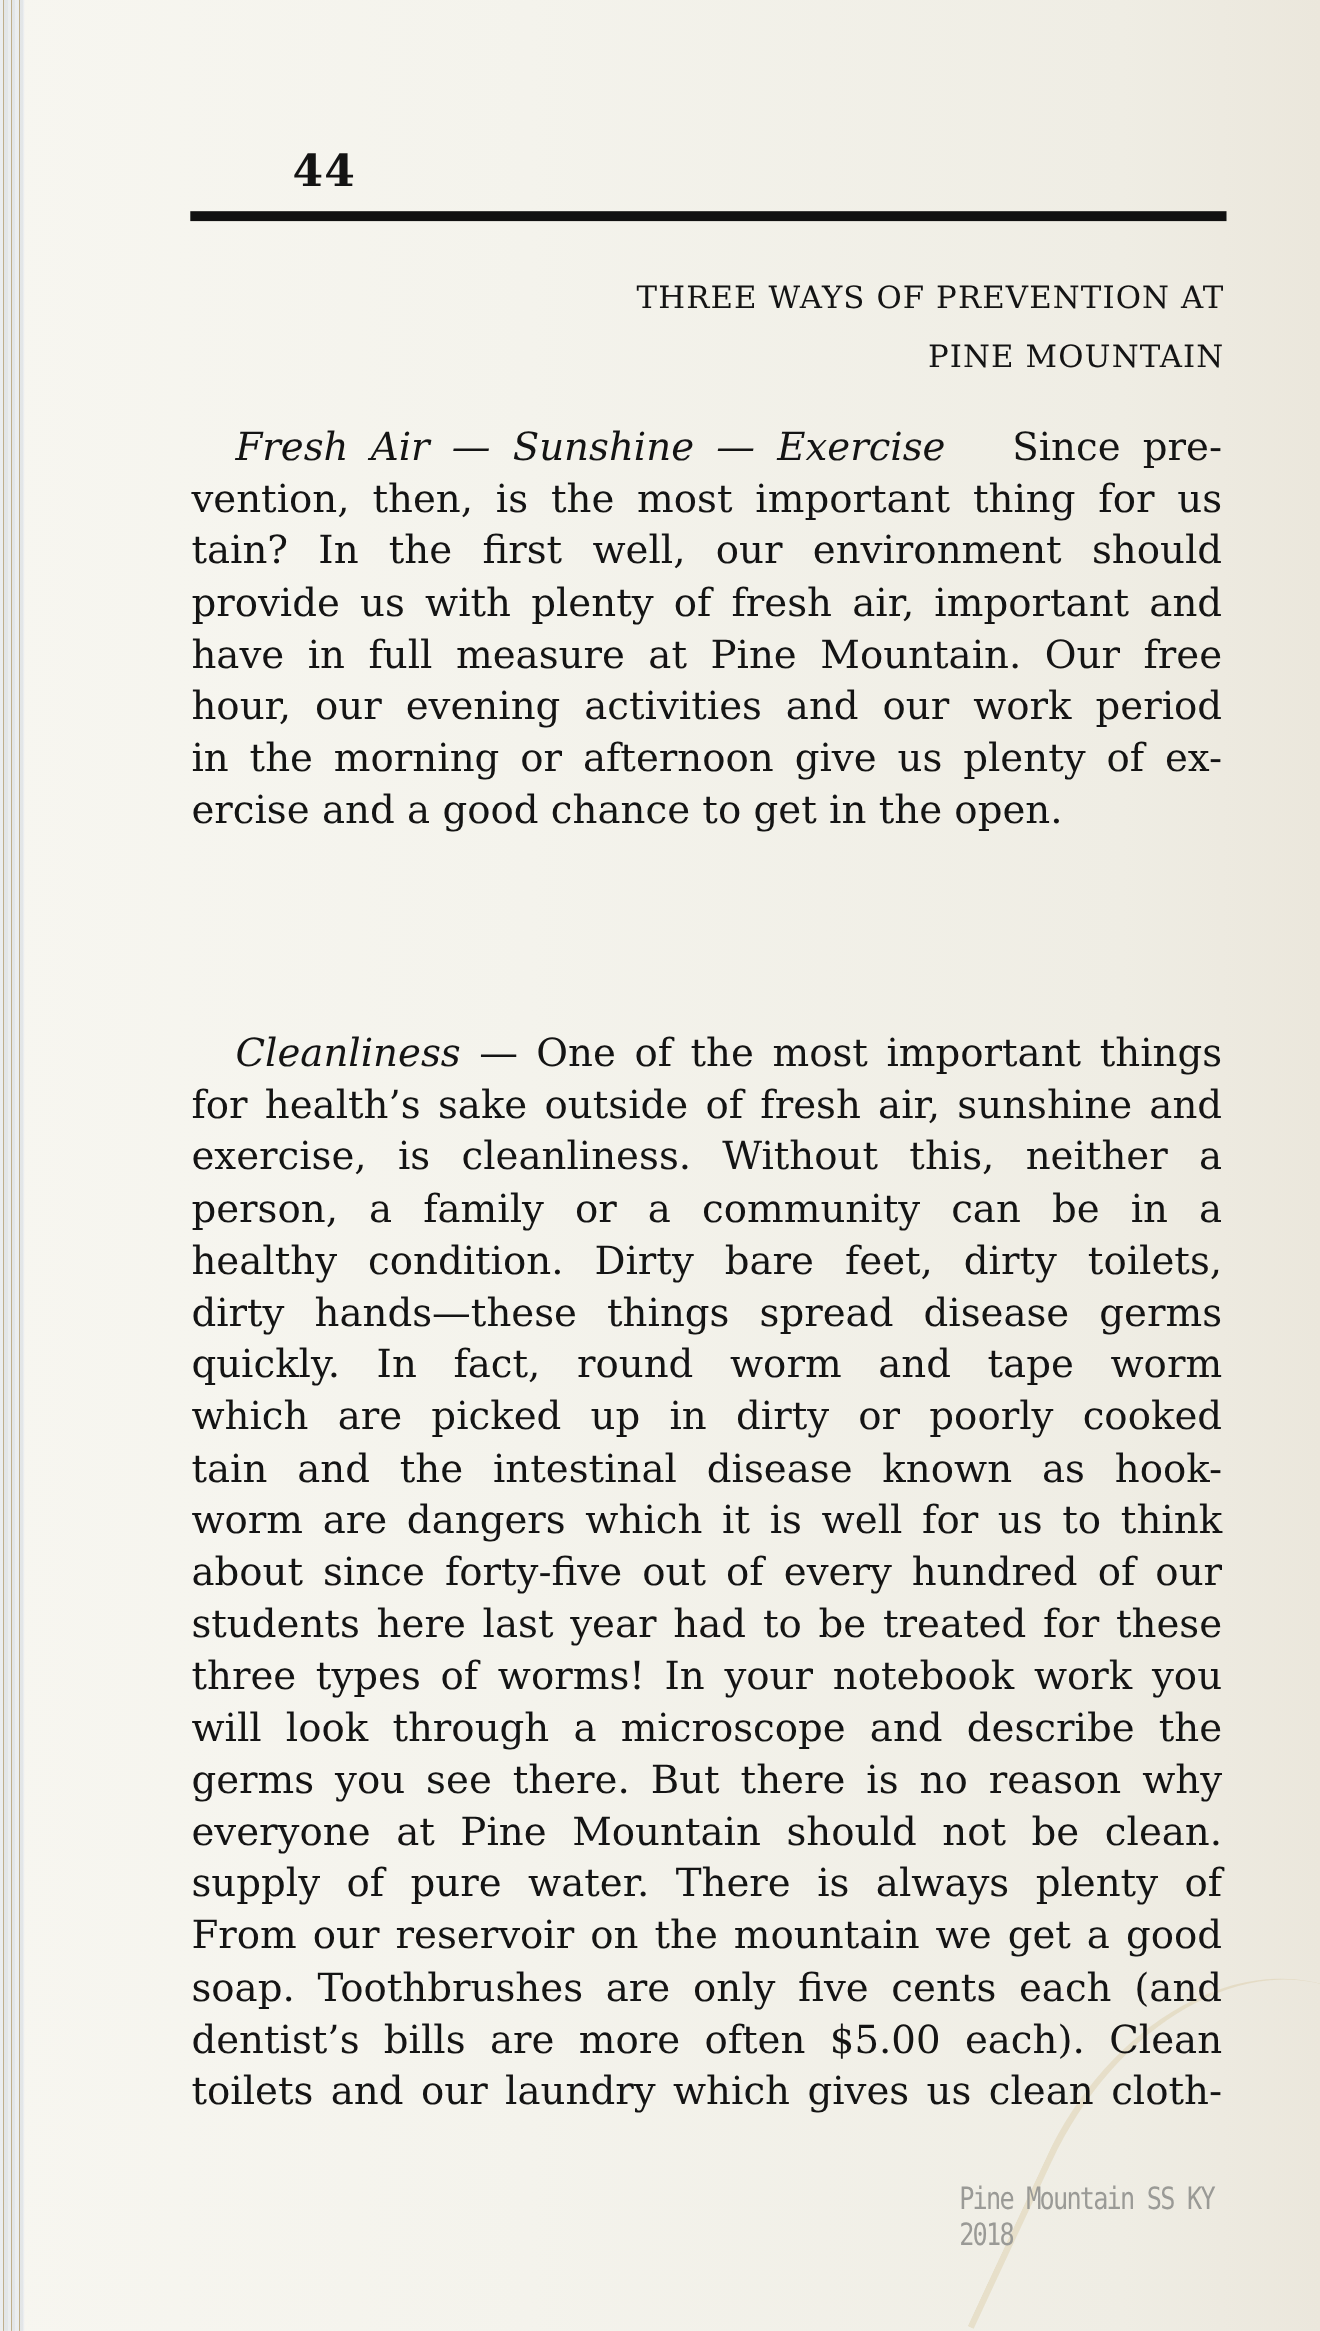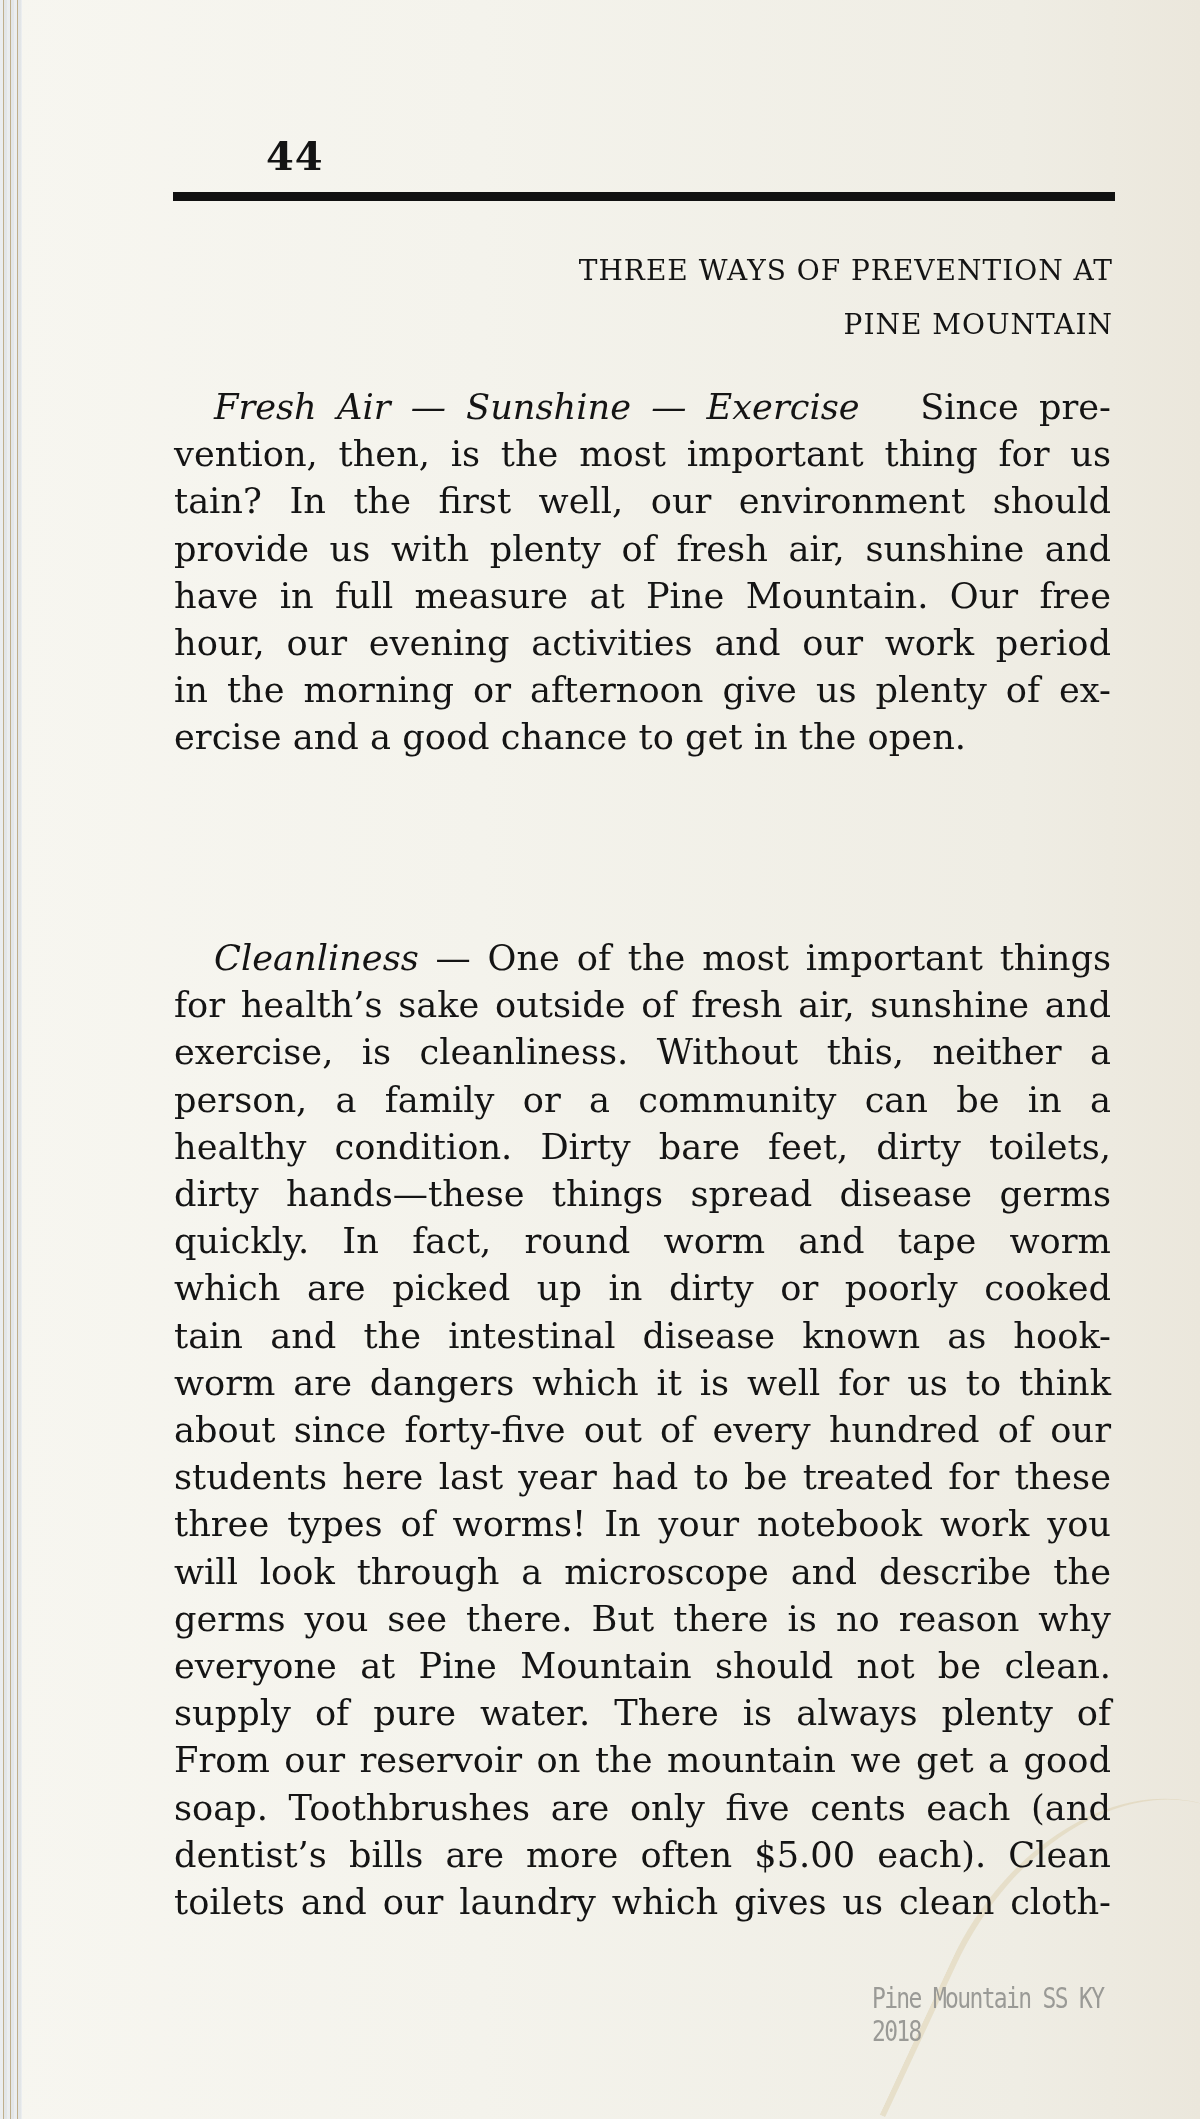--- a/index.html
+++ b/index.html
@@ -66,21 +66,21 @@
 
   <div class="title">
     <div>THREE WAYS OF PREVENTION AT</div>
     <div>PINE MOUNTAIN</div>
   </div>
 
   <div class="body-text" style="top:372px;margin-top:11px;">
     <span class="line indent"><i class="heading-italic">Fresh Air — Sunshine — Exercise</i><span>&nbsp;&nbsp;&nbsp;</span><span>Since pre-</span></span>
     <span class="line">vention, then, is the most important thing for us</span>
     <span class="line">tain? In the first well, our environment should</span>
-    <span class="line">provide us with plenty of fresh air, sunshine and</span>
+    <span class="line">provide us with plenty of fresh air, important and</span>
     <span class="line">have in full measure at Pine Mountain. Our free</span>
     <span class="line">hour, our evening activities and our work period</span>
     <span class="line">in the morning or afternoon give us plenty of ex-</span>
     <span class="line last">ercise and a good chance to get in the open.</span>
   </div>
 
   <div class="body-text" style="top:934px;">
     <span class="line indent"><i class="heading-italic">Cleanliness</i><span> </span><span>— One of the most important things</span></span>
     <span class="line">for health’s sake outside of fresh air, sunshine and</span>
     <span class="line">exercise, is cleanliness. Without this, neither a</span>

